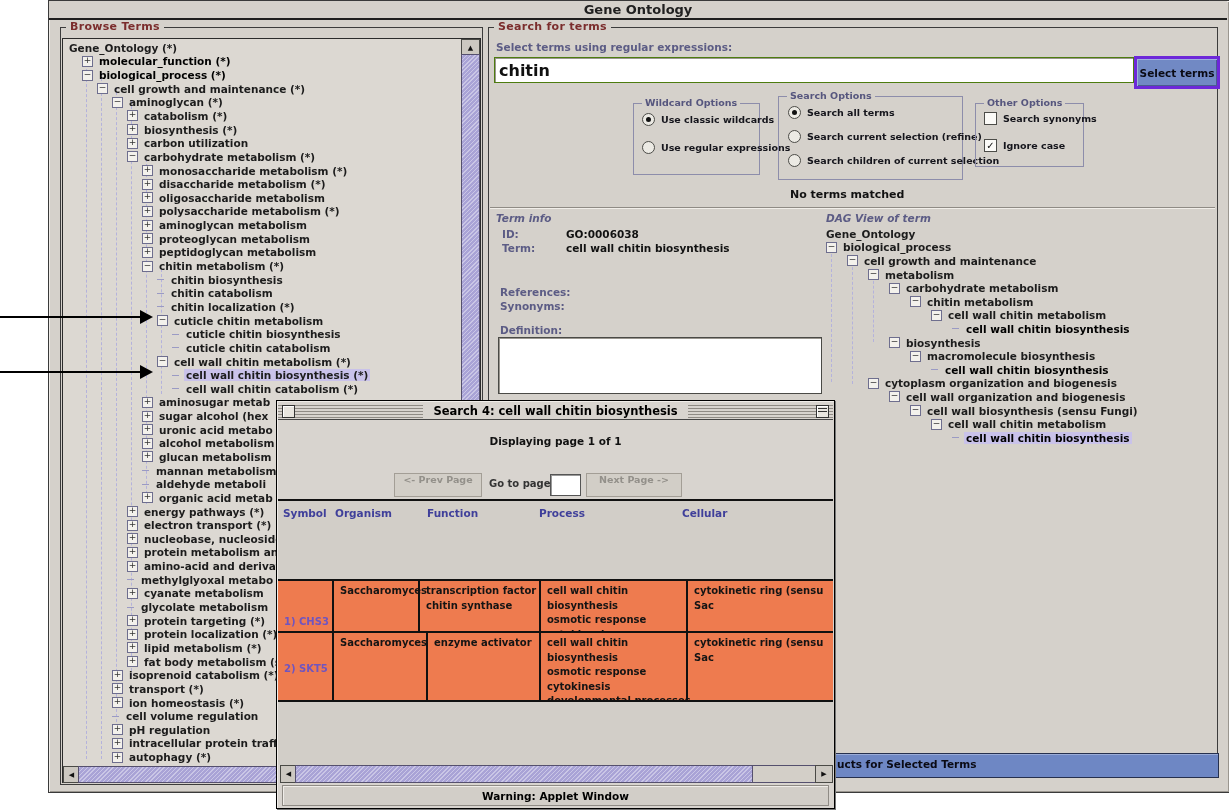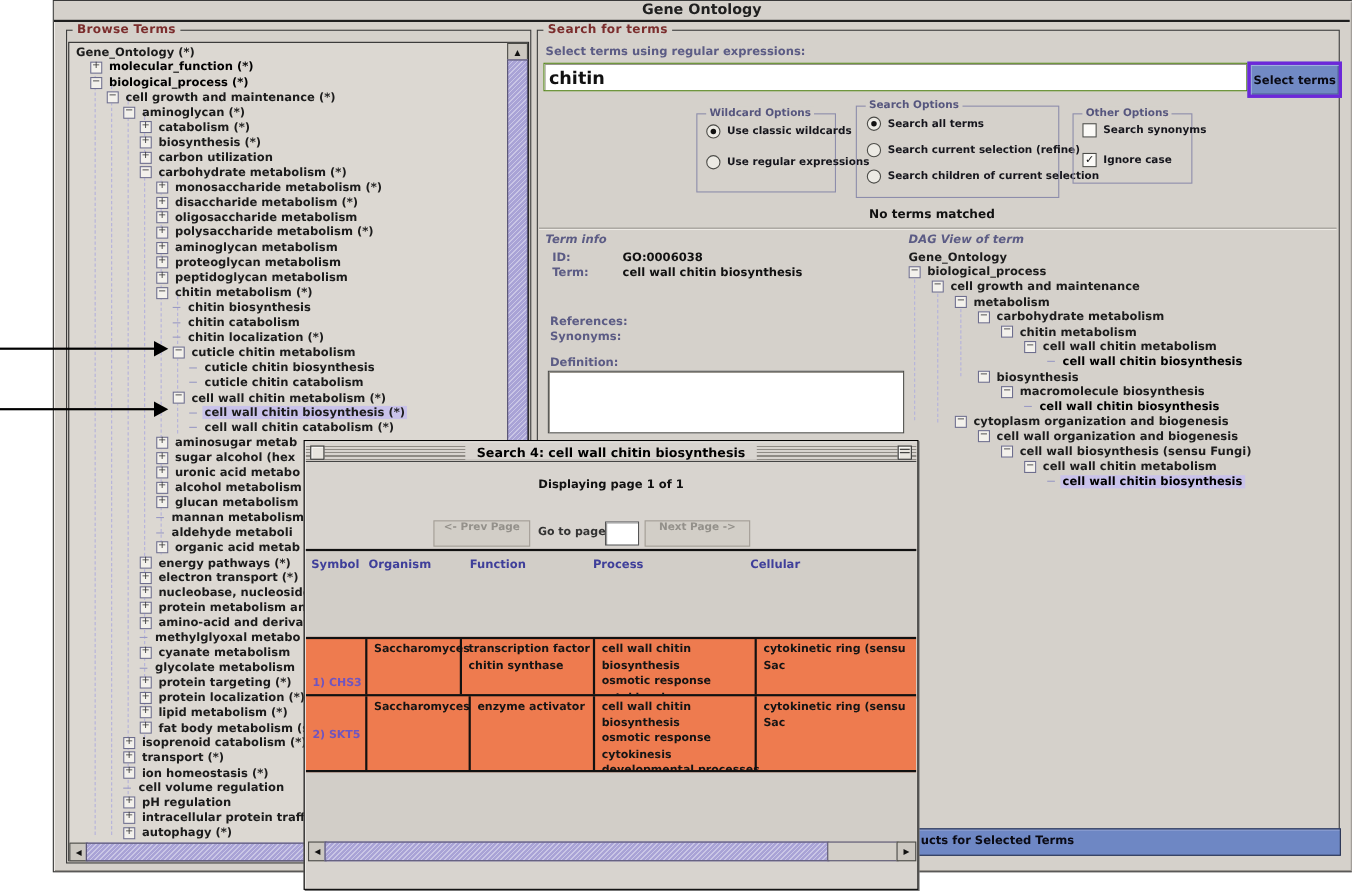--- a/index.html
+++ b/index.html
@@ -508,18 +508,19 @@
 
     <div class="abs sbtn" style="left:3px;top:364px;width:15px;height:16px;">
         <span>◀</span>
       </div>
     <div class="abs track" style="left:18px;top:364px;width:457px;height:16px;"></div>
     <div class="abs thumb" style="left:475px;top:364px;width:63px;height:16px;"></div>
     <div class="abs sbtn" style="left:538px;top:364px;width:16px;height:16px;">
         <span>▶</span>
       </div>
 
+    <div id="dwarn">Warning: Applet Window</div>
   </div>
 
   <div class="annarrow" style="top:316px;width:140px;"></div>
   <div class="annarrow" style="top:371px;width:140px;"></div>
 
 </div>
 
 </body></html>

